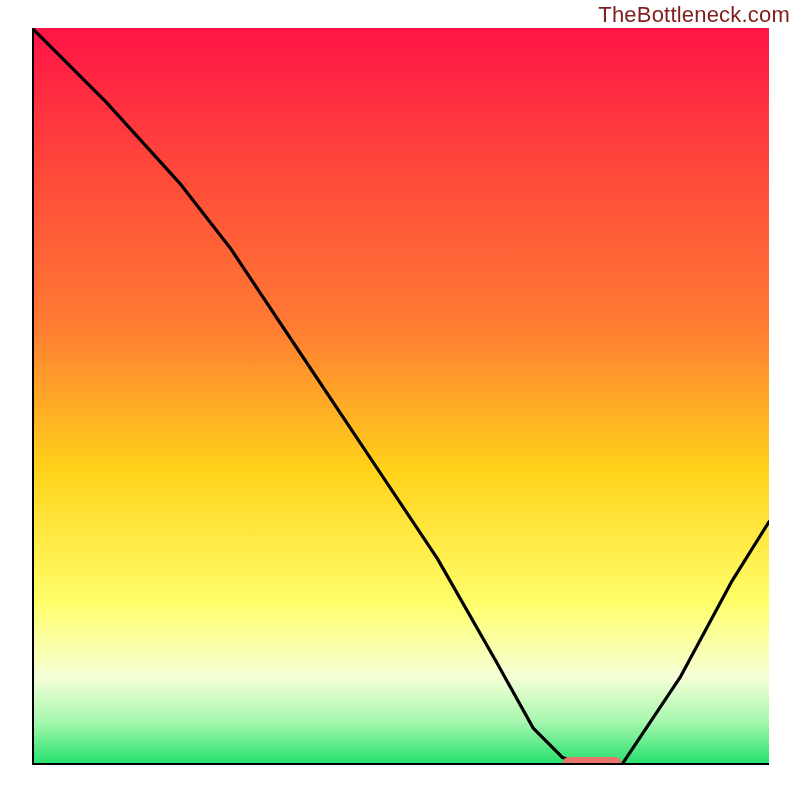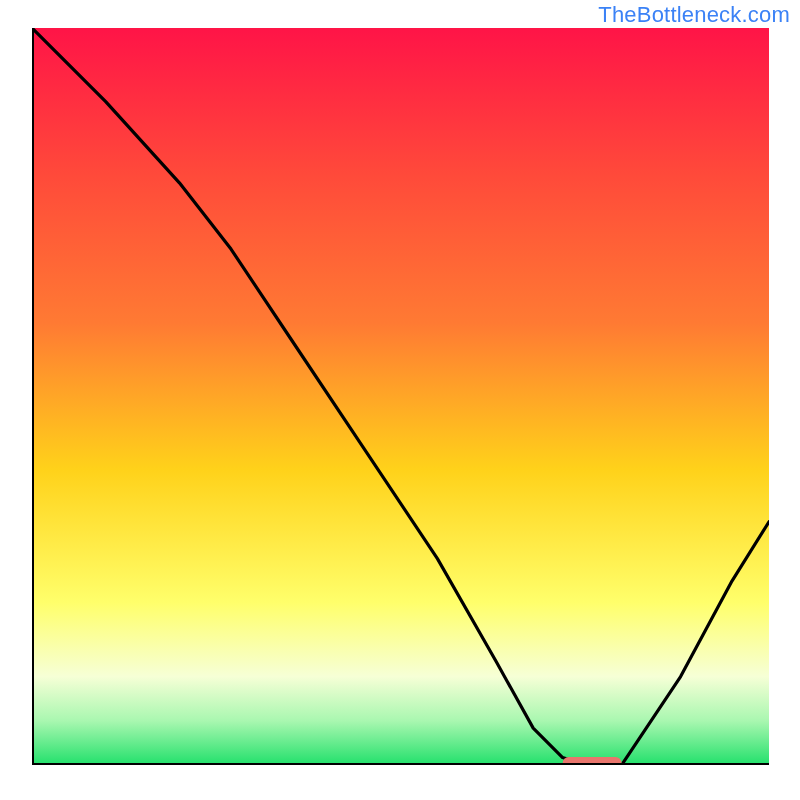--- a/index.html
+++ b/index.html
@@ -14,21 +14,21 @@
     position: relative;
     width: 800px;
     height: 800px;
   }
   .watermark {
     position: absolute;
     top: 2px;
     right: 10px;
     font-size: 22px;
     font-weight: 500;
-    color: #3b82f6;
+    color: #7f1d1d;
     letter-spacing: 0.2px;
     text-shadow: 0 0 1px rgba(255,255,255,0.6);
   }
   .plot {
     position: absolute;
     left: 32px;
     top: 28px;
     width: 737px;
     height: 737px;
   }

